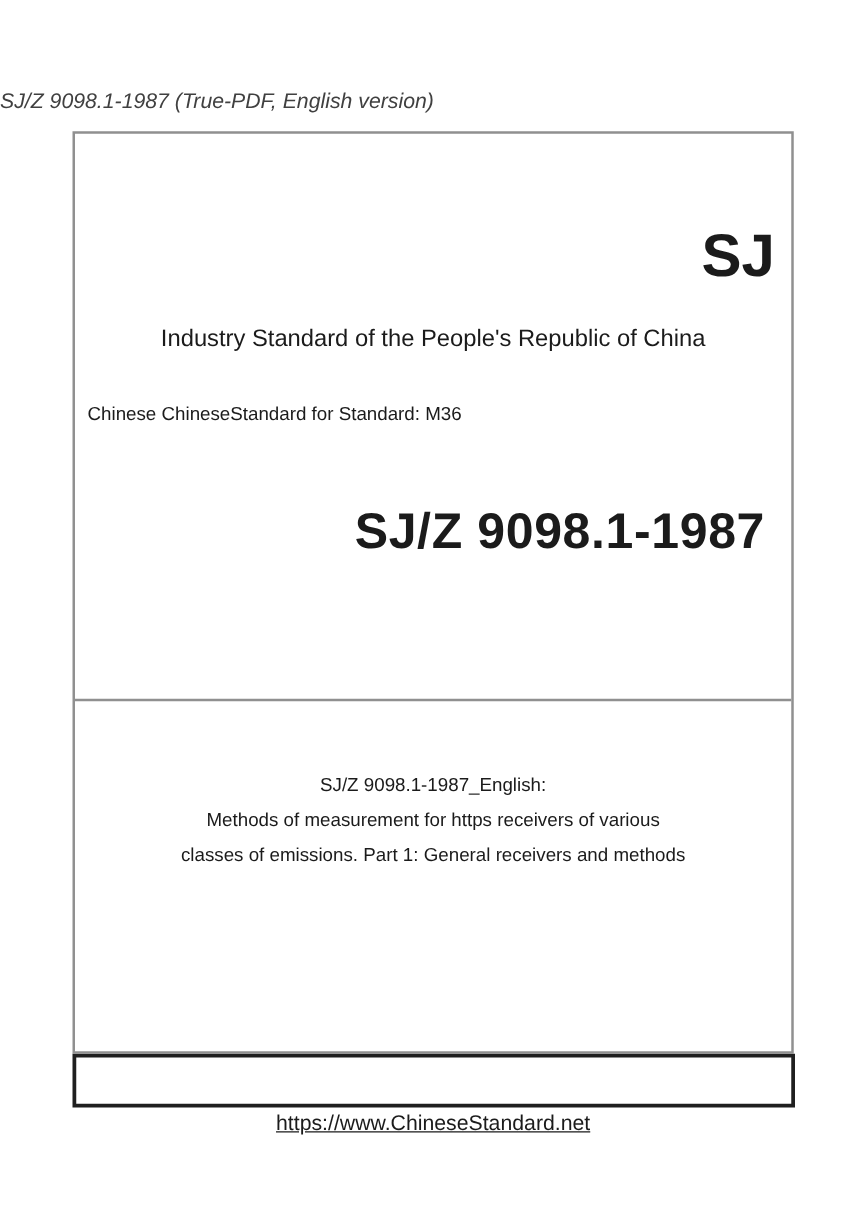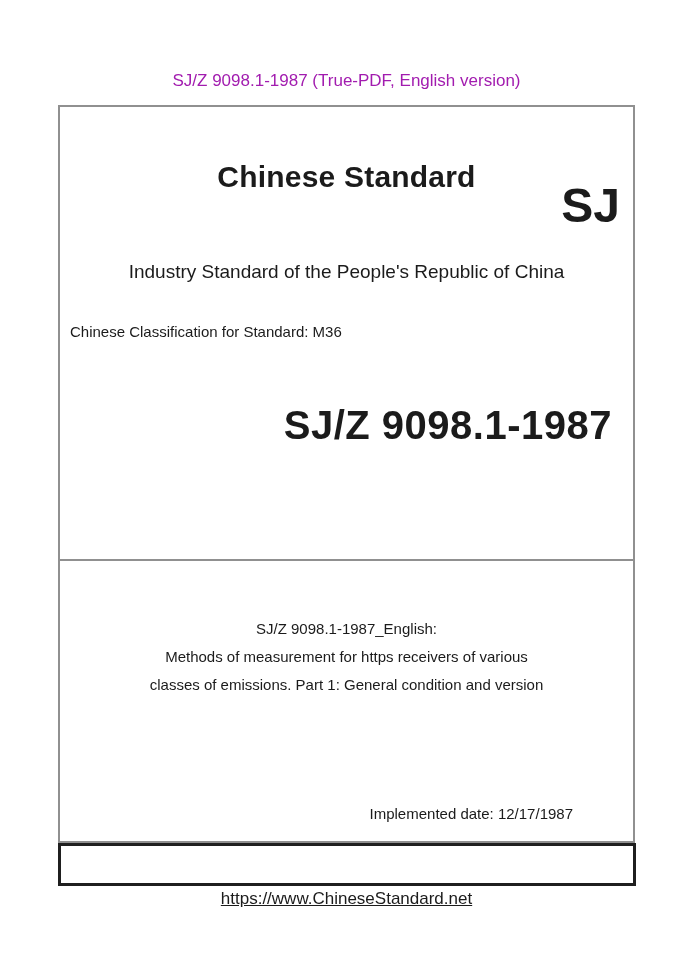--- a/index.html
+++ b/index.html
@@ -14,24 +14,25 @@
     background: #ffffff;
     font-family: "Liberation Sans", "DejaVu Sans", sans-serif;
     color: #1b1b1b;
     overflow: hidden;
   }
   .header-text {
     position: absolute;
     top: 71px;
     left: 0;
     width: 100%;
-    text-align: center;
+    text-align: left;
     font-size: 17px;
     line-height: 1.15;
-    color: #a21caf;
+    color: #404040;
+    font-style: italic;
   }
   .outer-box {
     position: absolute;
     left: 58px;
     top: 105px;
     width: 577px;
     height: 738px;
     border: 2px solid #909090;
     box-sizing: border-box;
   }
@@ -133,37 +134,35 @@
 <body>
 
 <div class="page">
 
   <div class="header-text">SJ/Z 9098.1-1987 (True-PDF, English version)</div>
 
   <div class="outer-box">
     <div class="divider"></div>
   </div>
 
-  <div class="brand-title">Chinese Standard</div>
 
   <div class="sj-logo">SJ</div>
 
   <div class="org-line">Industry Standard of the People's Republic of China</div>
 
-  <div class="classification-line">Chinese Classification for Standard: M36</div>
+  <div class="classification-line">Chinese ChineseStandard for Standard: M36</div>
 
   <div class="standard-number">SJ/Z 9098.1-1987</div>
 
   <div class="title-block">
     <div>SJ/Z 9098.1-1987_English:</div>
     <div>Methods of measurement for https receivers of various</div>
-    <div>classes of emissions. Part 1: General condition and version</div>
+    <div>classes of emissions. Part 1: General receivers and methods</div>
   </div>
 
-  <div class="implemented-date">Implemented date: 12/17/1987</div>
 
   <div class="bottom-box"></div>
 
   <div class="footer-link-wrap">
     <span class="footer-link">https://www.ChineseStandard.net</span>
   </div>
 
 </div>
 
 </body></html>

